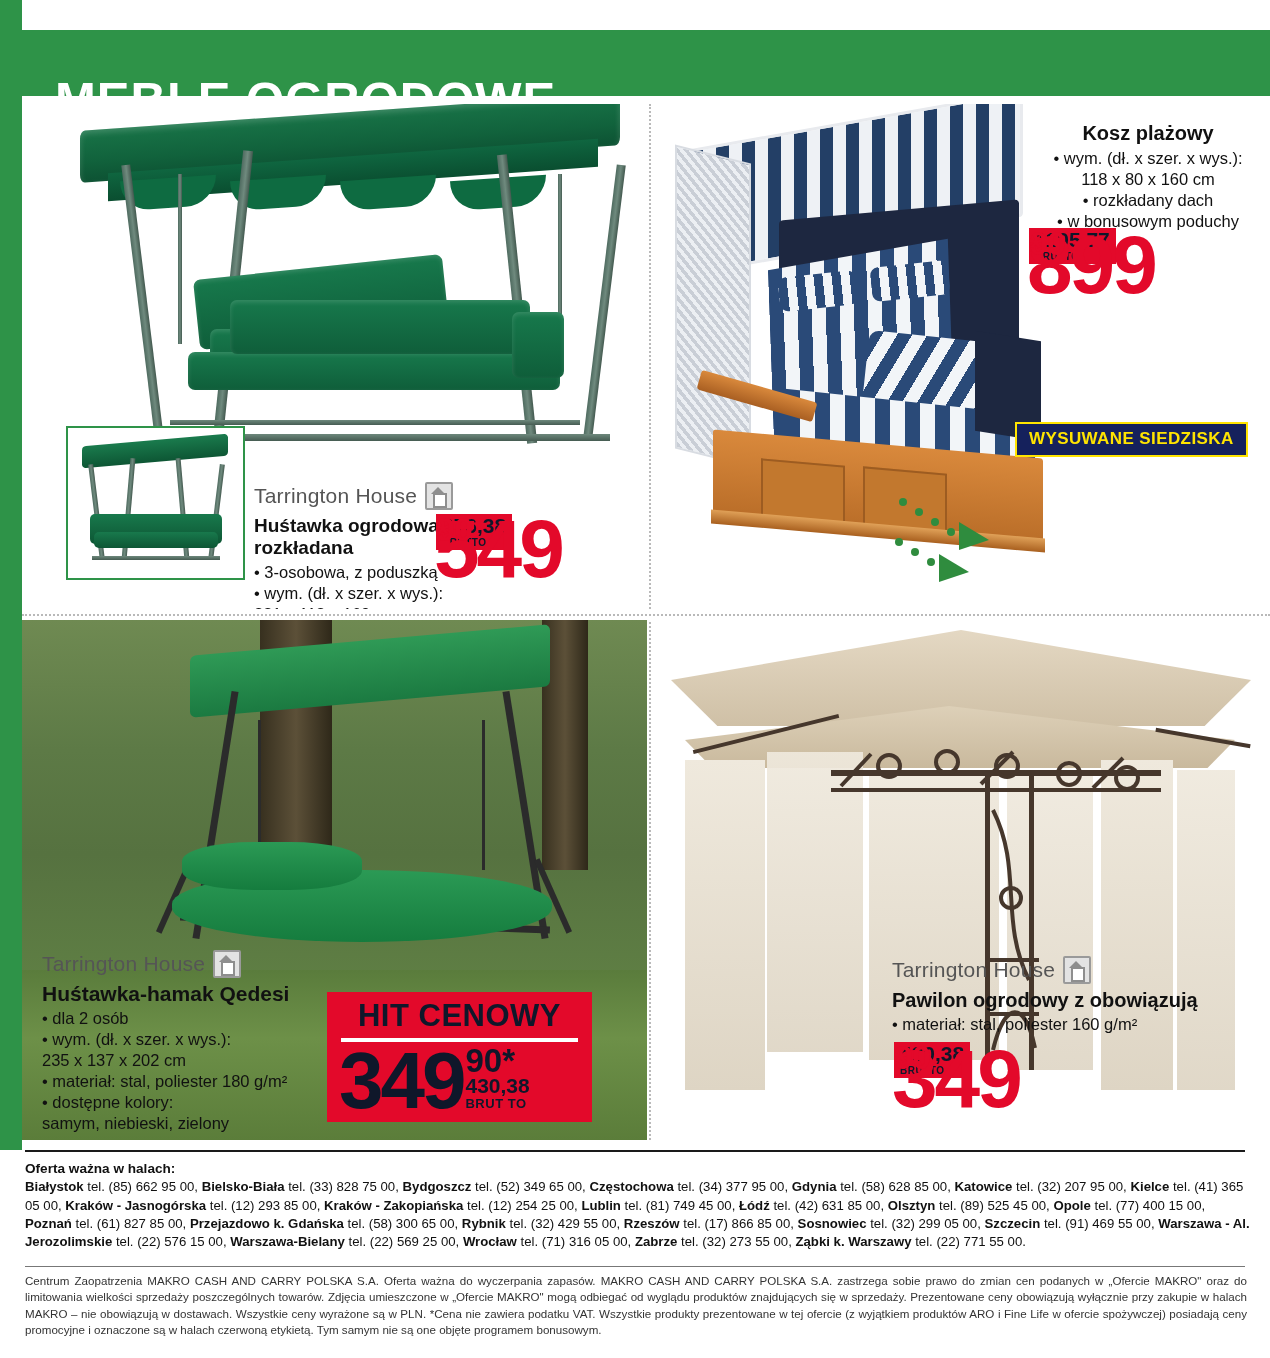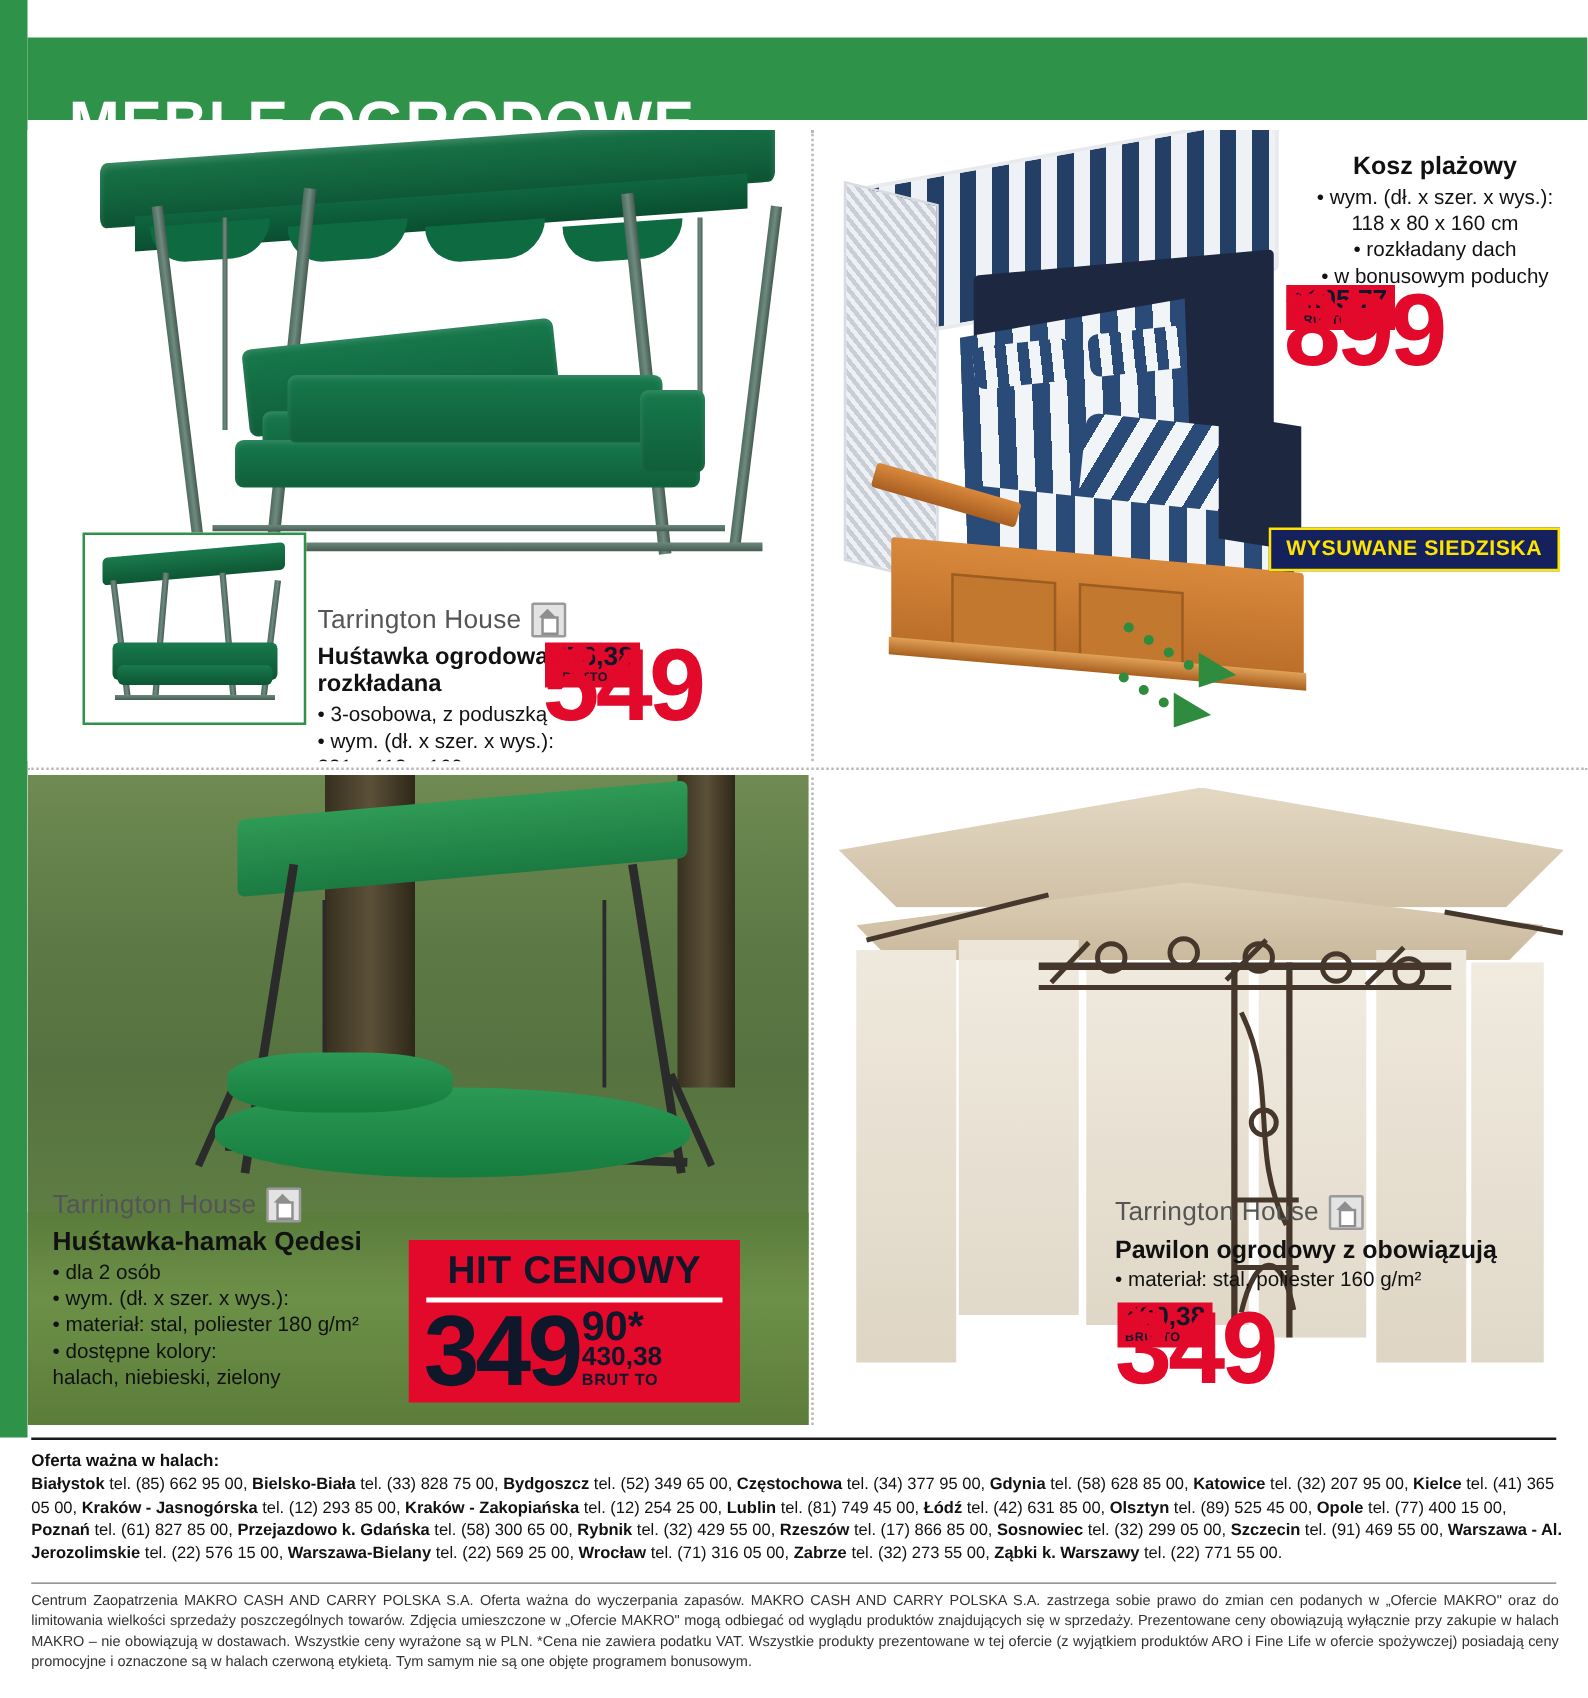--- a/index.html
+++ b/index.html
@@ -335,23 +335,24 @@
 
     <div style="position:absolute;left:20px;top:330px;width:330px;">
       <div class="brand-row">
         <span class="brand-name">Tarrington House</span>
         <span class="th-logo"></span>
       </div>
       <div class="prod-title" style="font-size:21px;">Huśtawka-hamak Qedesi</div>
       <ul class="bullets">
         <li>• dla 2 osób</li>
         <li>• wym. (dł. x szer. x wys.):</li>
+        <li>235 x 137 x 202 cm</li>
         <li>• materiał: stal, poliester 180 g/m²</li>
         <li>• dostępne kolory:</li>
-        <li>halach, niebieski, zielony</li>
+        <li>samym, niebieski, zielony</li>
       </ul>
     </div>
 
     <div class="hit-box" style="left:305px;top:372px;width:265px;height:130px;">
       <div class="hit-title">HIT CENOWY</div>
       <div class="hit-rule"></div>
       <div style="display:flex;align-items:flex-start;padding-left:12px;margin-top:2px;">
         <div class="hit-main">349</div>
         <div style="margin-left:2px;margin-top:2px;">
           <div style="display:flex;align-items:flex-start;">

